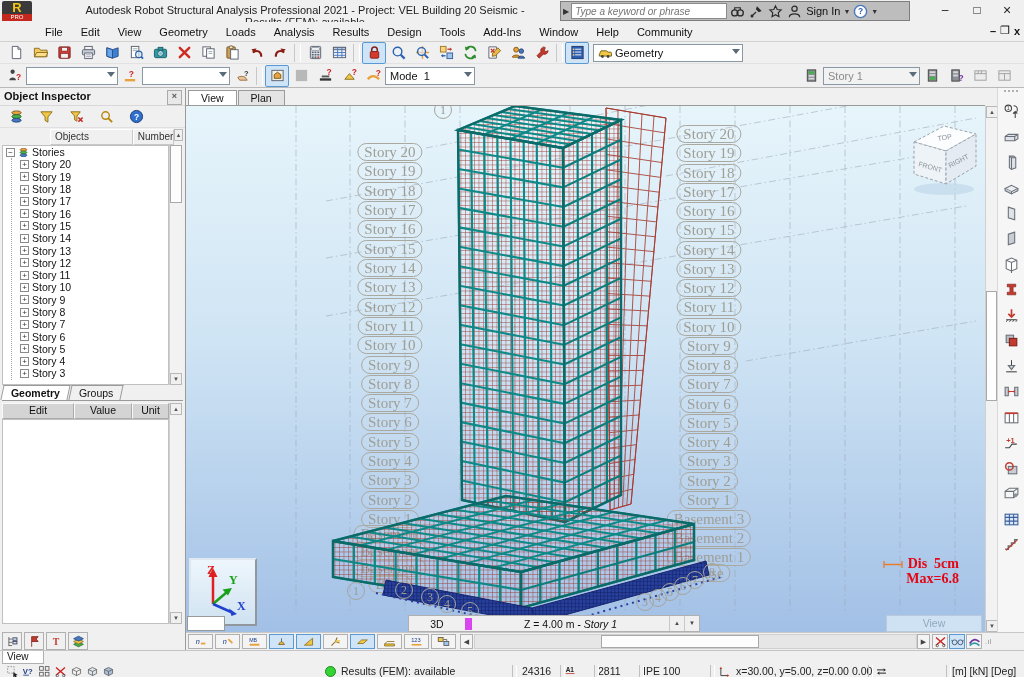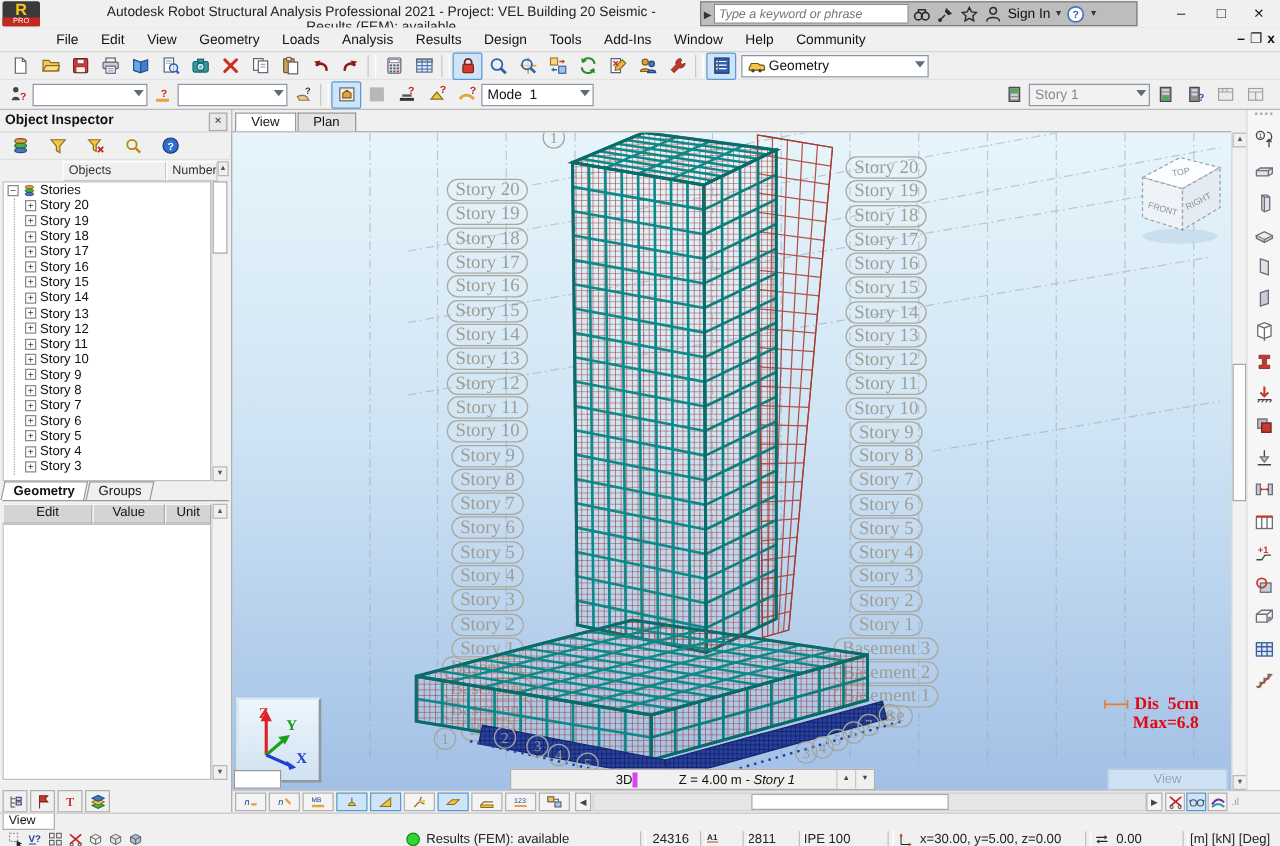--- a/index.html
+++ b/index.html
@@ -58,21 +58,21 @@
   .vtab{padding:1px 12px;border:1px solid #9a9a9a;border-bottom:none;background:#e4e4e4;margin-right:1px;font-size:10.5px;}
   .vtab.active{background:#fff;}
   #viewport{left:186px;top:106px;width:799px;height:526px;background:linear-gradient(#e7f5fb,#cfe4f4 45%,#a2c0e6);overflow:hidden;}
   #scene-back,#scene-front{position:absolute;left:0;top:0;}
   .slabel{position:absolute;transform:translate(-50%,-50%);font-family:"Liberation Serif",serif;font-size:15px;color:#9e9e96;border:1px solid #a9a9a1;border-radius:10px;padding:0 6px;line-height:16px;white-space:nowrap;background:rgba(255,255,255,0.05);}
   #legend-dis,#legend-max{position:absolute;right:26px;color:#e30613;font-family:"Liberation Serif",serif;font-weight:bold;font-size:14px;text-align:left;}
   #legend-cases{position:absolute;right:4px;top:488px;color:#e30613;font-family:"Liberation Serif",serif;font-weight:bold;font-size:15px;}
   #triadbox{position:absolute;left:3px;top:452px;width:64px;height:64px;background:linear-gradient(#eef6fc,#cfe2f1);border:2px outset #dfe8f0;}
   #vp-blankbtn{position:absolute;left:1px;top:510px;width:38px;height:15px;background:#fff;border:1px solid #999;box-sizing:border-box;}
   #vp-levelbar{position:absolute;left:222px;top:509px;width:292px;height:17px;background:#f0f0f0;border:1px solid #b0b0b0;box-sizing:border-box;display:flex;align-items:center;font-size:10.5px;}
-  #vp-mode{width:56px;text-align:right;border-right:4px solid #d946ef;padding-left:41px;}
+  #vp-mode{width:56px;text-align:center;border-right:7px solid #d946ef;}
   #vp-level{flex:1;text-align:center;}
   #vp-level .story{font-style:italic;}
   .spinbtn{width:14px;height:15px;background:#f0f0f0;border-left:1px solid #c8c8c8;text-align:center;font-size:6px;line-height:14px;color:#444;}
   #vp-viewbtn{position:absolute;left:700px;top:509px;width:96px;height:17px;background:rgba(214,232,246,.85);border:1px solid #b7c9da;box-sizing:border-box;text-align:center;color:#93a8bc;font-size:10.5px;line-height:15px;}
   
   #vscroll{left:985px;top:106px;width:12px;height:526px;background:#f2f2f2;border-left:1px solid #d0d0d0;box-sizing:border-box;}
   #rtoolbar{left:997px;top:88px;width:27px;height:544px;background:#f6f6f6;border-left:1px solid #d8d8d8;box-sizing:border-box;text-align:center;}
   #rtoolbar .grip{height:5px;border-top:2px dotted #b0b0b0;margin:2px 6px 2px 6px;}
   .rbtn{width:22px;height:22px;margin:1.5px auto;display:flex;align-items:center;justify-content:center;border:1px solid transparent;}
   
@@ -1286,21 +1286,21 @@
         </span>
       <span class="stabs stitem" style="left:736px;">x=30.00, y=5.00, z=0.00</span>
       <span class="stabs stico" style="left:873px;" id="st-arrows">
           <svg viewBox="0 0 16 16" width="13" height="13">
             <path d="M2.5 6h8" stroke="#222" stroke-width="1.2"></path>
             <path d="M13.5 6l-3-2v4z" fill="#222"></path>
             <path d="M13.5 10h-8" stroke="#222" stroke-width="1.2"></path>
             <path d="M2.5 10l3-2v4z" fill="#222"></path>
           </svg>
         </span>
-      <span class="stabs stitem" style="left:893px;">0.00</span>
+      <span class="stabs stitem" style="left:852px;">0.00</span>
       <span class="stabs stitem" style="left:952px;">[m] [kN] [Deg]</span>
       <span class="stabs stsep" style="left:508px;"></span>
         <span class="stabs stsep" style="left:556px;"></span>
       <span class="stabs stsep" style="left:590px;"></span>
         <span class="stabs stsep" style="left:635px;"></span>
       <span class="stabs stsep" style="left:706px;"></span>
         <span class="stabs stsep" style="left:864px;"></span>
       <span class="stabs stsep" style="left:942px;"></span>
     </div>
   </div>

